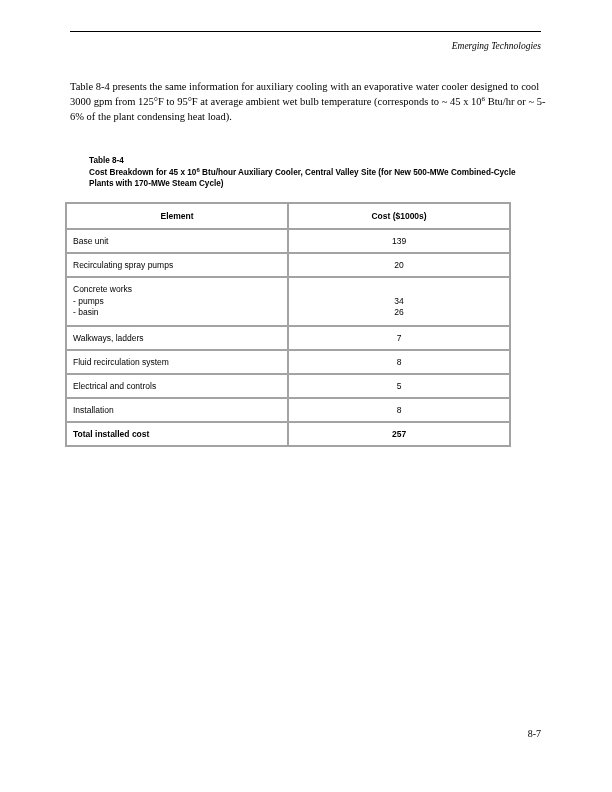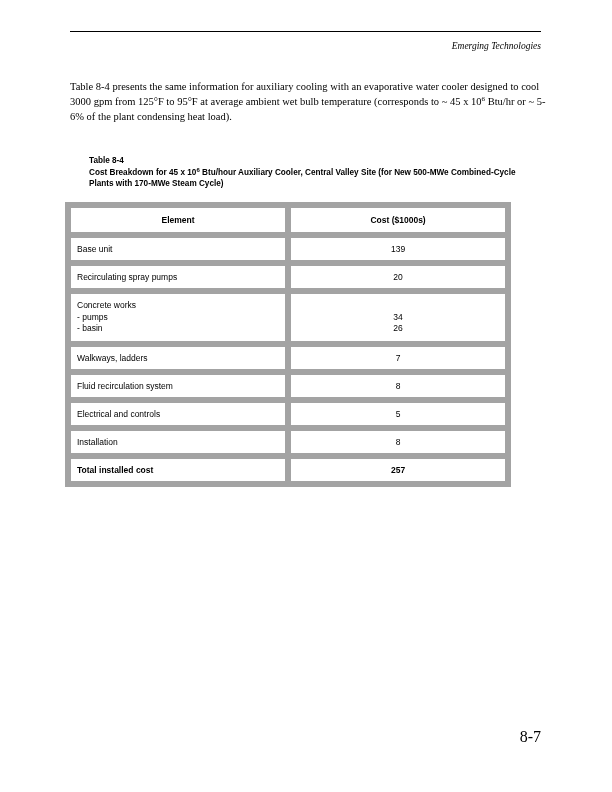--- a/index.html
+++ b/index.html
@@ -58,41 +58,41 @@
   .cost-table {
     position: absolute;
     top: 202px; left: 65px;
     width: 446px;
     border-collapse: collapse;
     font-family: "Liberation Sans", sans-serif;
     font-size: 8.5px;
     color: #000;
   }
   .cost-table td, .cost-table th {
-    border: 6px solid #a3a3a3;
+    border: 2px solid #a3a3a3;
     vertical-align: middle;
     padding: 6px 6px;
   }
   .cost-table th {
     font-weight: bold;
     text-align: center;
     padding: 7px 6px;
   }
   .col-element { width: 223px; text-align: left; }
   .col-cost { width: 223px; text-align: center; }
   .multi-line div { line-height: 11.5px; }
   .multi-top { vertical-align: top !important; }
   .spacer-line { height: 11.5px; }
   .total-row td { font-weight: bold; }
   .page-number {
     position: absolute;
     top: 728px; left: 70px;
     width: 471px;
     text-align: right;
-    font-size: 16px;
+    font-size: 10px;
     font-family: Liberation Serif, serif;
   }
 </style>
 </head>
 <body>
 
 <div class="page">
 
   <div class="header-rule"></div>
 

